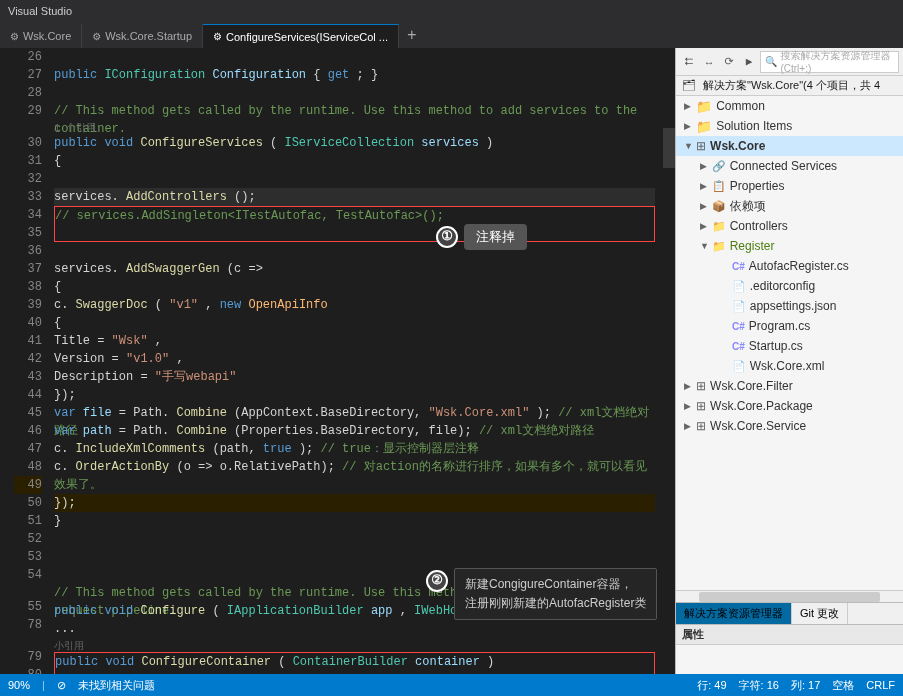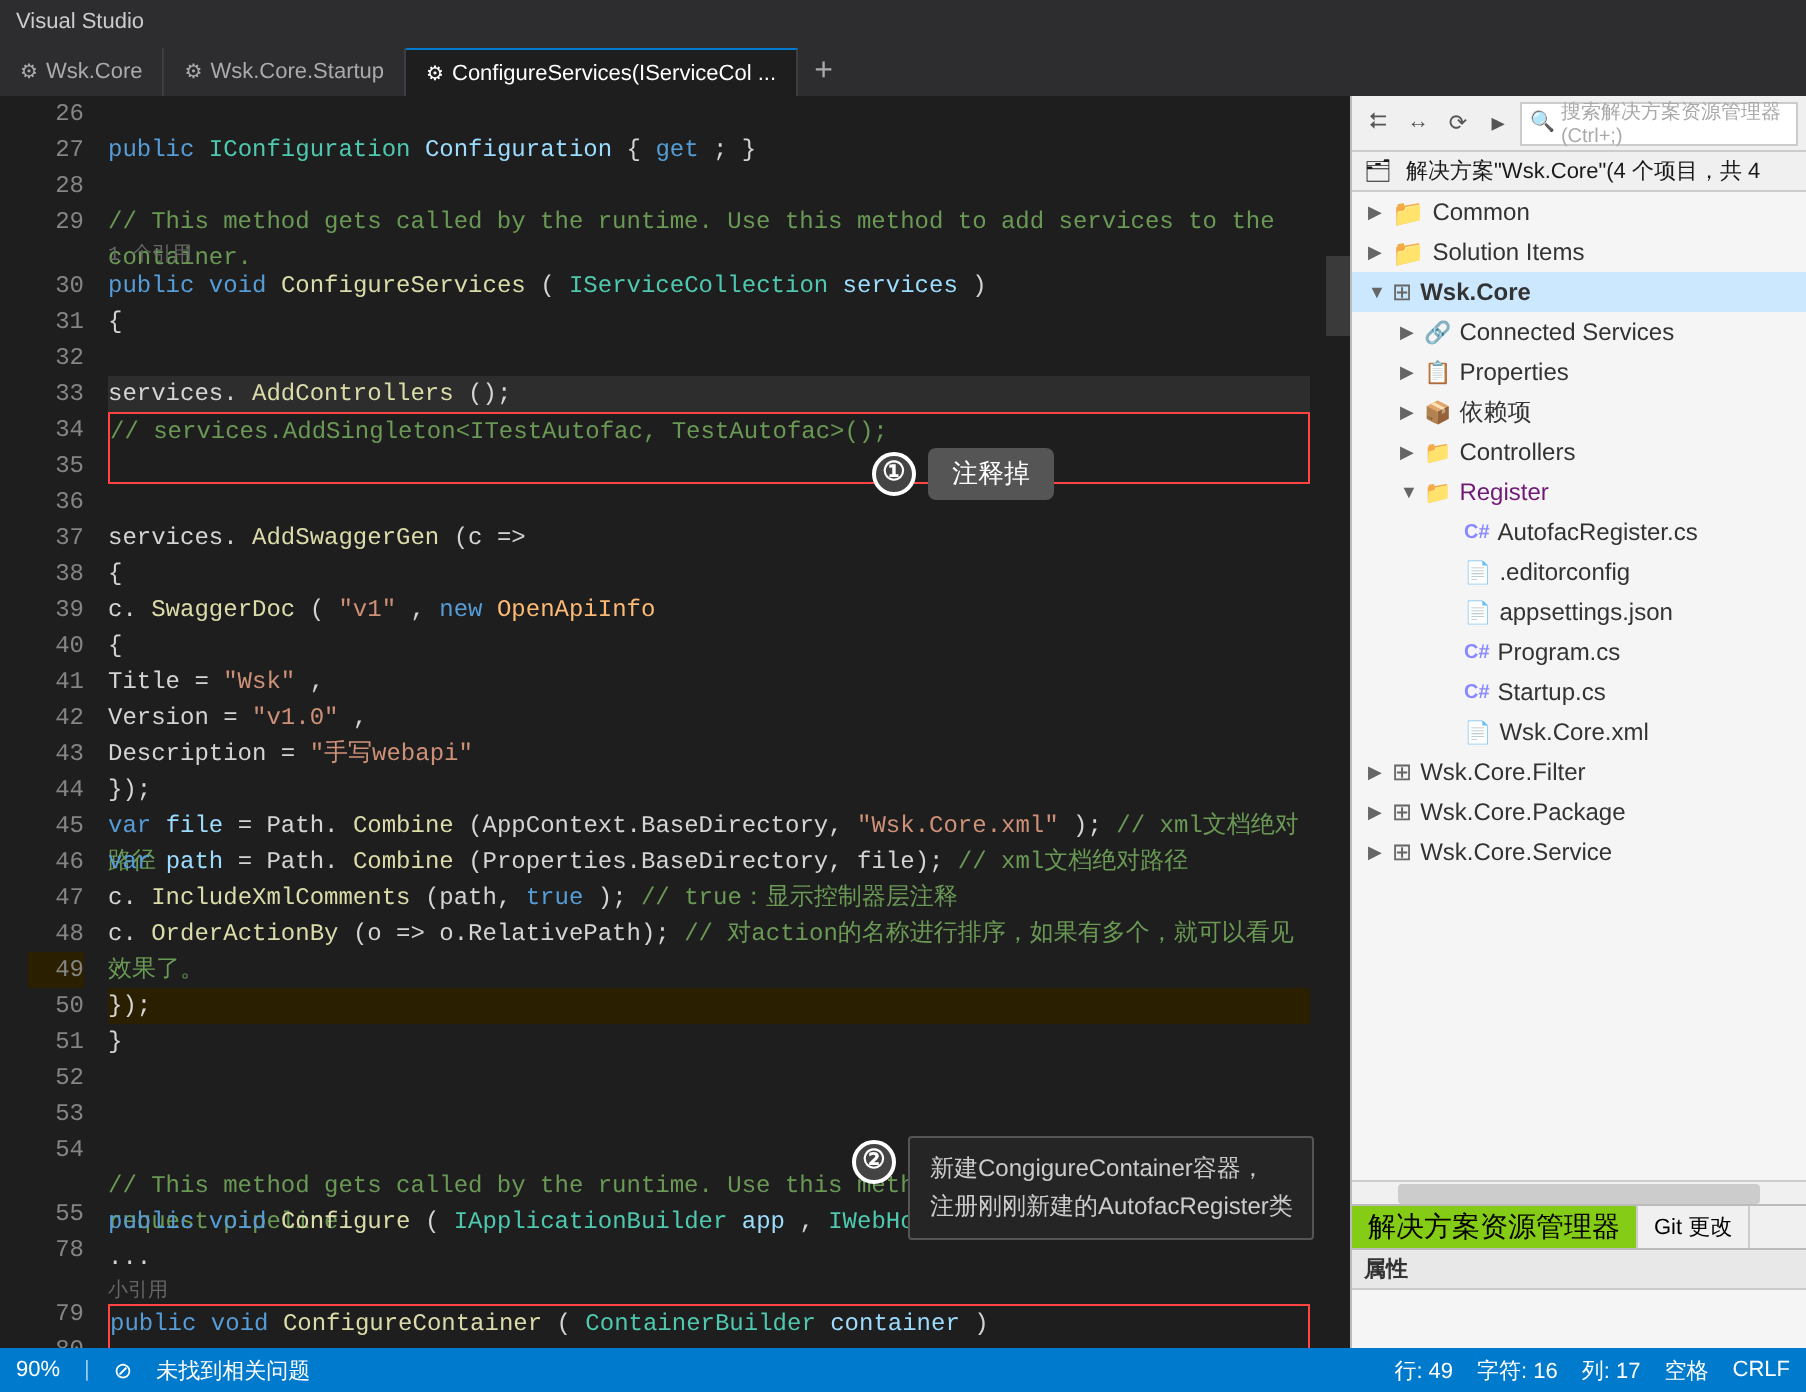--- a/index.html
+++ b/index.html
@@ -317,21 +317,21 @@
 
         <div style="display:flex; align-items:center; height:20px; padding-left:24px; cursor:pointer;">
           <span style="width:12px; font-size:9px; color:#666;">▶</span>
           <span style="margin-right:4px; font-size:11px;">📁</span>
           <span style="color:#333;">Controllers</span>
         </div>
 
         <div style="display:flex; align-items:center; height:20px; padding-left:24px; cursor:pointer;">
           <span style="width:12px; font-size:9px; color:#666;">▼</span>
           <span style="margin-right:4px; font-size:11px;">📁</span>
-          <span style="color:#701a75;">Register</span>
+          <span style="color:#4d7c0f;">Register</span>
         </div>
 
         <div style="display:flex; align-items:center; height:20px; padding-left:44px; cursor:pointer;">
           <span style="width:12px;"></span>
           <span style="margin-right:4px; font-size:10px; color:#8888ff; font-weight:bold;">C#</span>
           <span style="color:#333;">AutofacRegister.cs</span>
         </div>
 
         <div style="display:flex; align-items:center; height:20px; padding-left:44px; cursor:pointer;">
           <span style="width:12px;"></span>
@@ -380,21 +380,21 @@
           <span style="margin-right:4px; font-size:12px; color:#666;">⊞</span>
           <span style="color:#333;">Wsk.Core.Service</span>
         </div>
       </div>
 
       <div style="height:12px; background:#f0f0f0; border-top:1px solid #ccc;">
         <div style="height:10px; background:#ccc; width:80%; margin:1px auto; border-radius:2px;"></div>
       </div>
 
       <div style="height:22px; background:#f0f0f0; display:flex; align-items:center; border-top:1px solid #bbb;">
-        <div style="font-size:14px; font-family:'Segoe UI',sans-serif; padding:0 8px; height:22px; display:flex; align-items:center; cursor:pointer; background:#84cc16; border-right:1px solid #ccc;">
+        <div style="font-size:11px; font-family:'Segoe UI',sans-serif; padding:0 8px; height:22px; display:flex; align-items:center; cursor:pointer; background:#0369a1; border-right:1px solid #ccc;">
           <span>解决方案资源管理器</span>
         </div>
         <div style="font-size:11px; font-family:'Segoe UI',sans-serif; padding:0 8px; height:22px; display:flex; align-items:center; cursor:pointer; border-right:1px solid #ccc;">
           <span>Git 更改</span>
         </div>
       </div>
 
       <div style="height:50px; background:#f5f5f5; border-top:1px solid #bbb;">
         <div style="font-size:11px; font-family:'Segoe UI',sans-serif; padding:2px 6px; background:#e8e8e8; border-bottom:1px solid #ccc; color:#333; font-weight:bold;">属性</div>
       </div>

